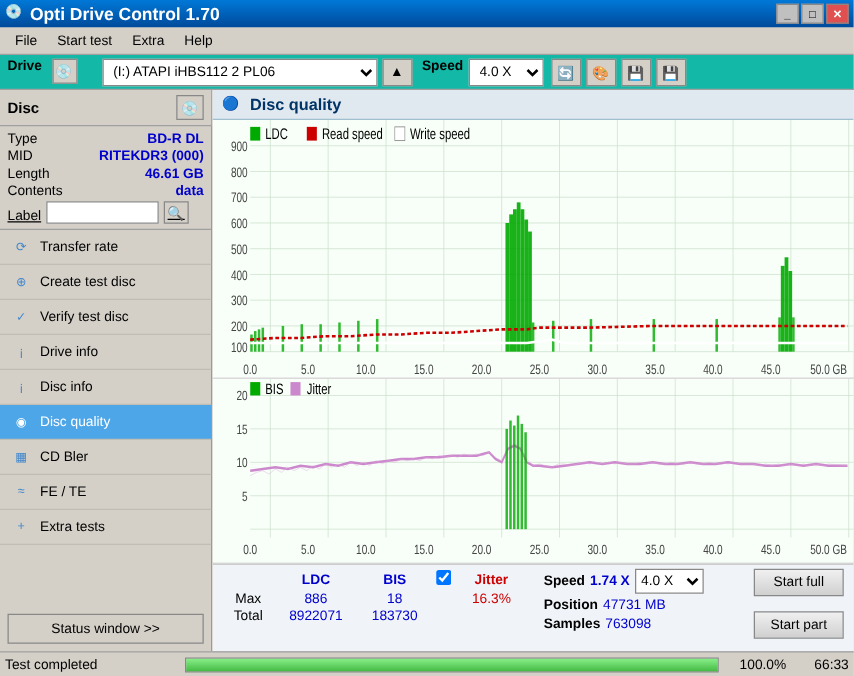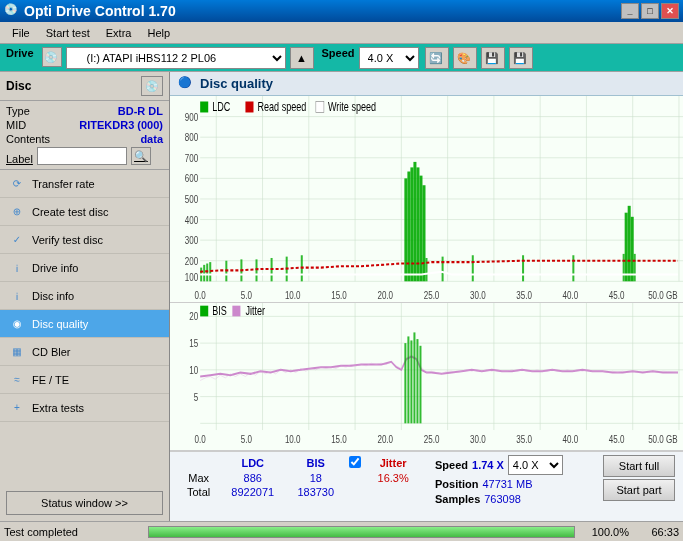--- a/index.html
+++ b/index.html
@@ -14,21 +14,21 @@
     .tb-btn.close { background: #e05050; color: white; }
 
     
     .menu-bar { background: #d4d0c8; height: 22px; display: flex; align-items: center; padding: 0 4px; border-bottom: 1px solid #a0a0a0; }
     .menu-item { padding: 2px 8px; cursor: pointer; color: #000; }
 
     
     .main { display: flex; flex-direction: column; height: calc(541px - 22px - 22px); }
     .drive-row { background: #14b8a6; padding: 3px 6px; display: flex; border-bottom: 1px solid #a0a0a0; height: 28px; }
     .drive-label { font-weight: bold; margin-right: 8px; }
-    .drive-select { height: 22px; width: 220px; background: white; border: 1px solid #888; padding: 0 16px; font-size: 11px; }
+    .drive-select { height: 22px; width: 220px; background: white; border: 1px solid #888; padding: 0 4px; font-size: 11px; margin-left: 16px; }
     .eject-btn { width: 24px; height: 22px; background: #d4d0c8; border: 1px solid #888; margin-left: 4px; display: flex; align-items: center; justify-content: center; cursor: pointer; }
     .speed-label { margin-left: 8px; font-weight: bold; }
     .speed-select { height: 22px; width: 60px; background: white; border: 1px solid #888; padding: 0 4px; font-size: 11px; margin-left: 4px; }
     .drive-icons { display: flex; gap: 4px; margin-left: 6px; }
     .drive-icon-btn { width: 24px; height: 22px; background: #d4d0c8; border: 1px solid #888; display: flex; align-items: center; justify-content: center; cursor: pointer; }
 
     
     .content { display: flex; flex: 1; overflow: hidden; }
 
     
@@ -144,20 +144,24 @@
       </div>
 
       <div class="disc-info">
         <div class="disc-row">
           <span class="disc-row-label">Type</span>
           <span class="disc-row-value">BD-R DL</span>
         </div>
         <div class="disc-row">
           <span class="disc-row-label">MID</span>
           <span class="disc-row-value">RITEKDR3 (000)</span>
+        </div>
+        <div class="disc-row">
+          <span class="disc-row-label">Length</span>
+          <span class="disc-row-value">46.61 GB</span>
         </div>
         <div class="disc-row">
           <span class="disc-row-label">Contents</span>
           <span class="disc-row-value data">data</span>
         </div>
         <div class="label-row">
           <span>Label</span>
           <input class="label-input" type="text" value="" style="">
           <div class="label-icon-btn">🔍</div>
         </div>
@@ -421,21 +425,21 @@
             </div>
             <div style="display:flex;align-items:flex-start;gap:4px;">
               <span style="font-weight:bold;">Position</span>
               <span style="color:#0000cc;">47731 MB</span>
             </div>
             <div style="display:flex;align-items:center;gap:4px;">
               <span style="font-weight:bold;">Samples</span>
               <span style="color:#0000cc;">763098</span>
             </div>
           </div>
-          <div style="display:flex;flex-direction:column;gap:2px;margin-left:8px;justify-content:center;">
+          <div style="display:flex;flex-direction:column;gap:12px;margin-left:8px;justify-content:center;">
             <button class="start-btn">Start full</button>
             <button class="start-btn">Start part</button>
           </div>
         </div>
       </div>
     </div>
   </div>
 
   <div class="status-bar">
     <span class="status-text">Test completed</span>

